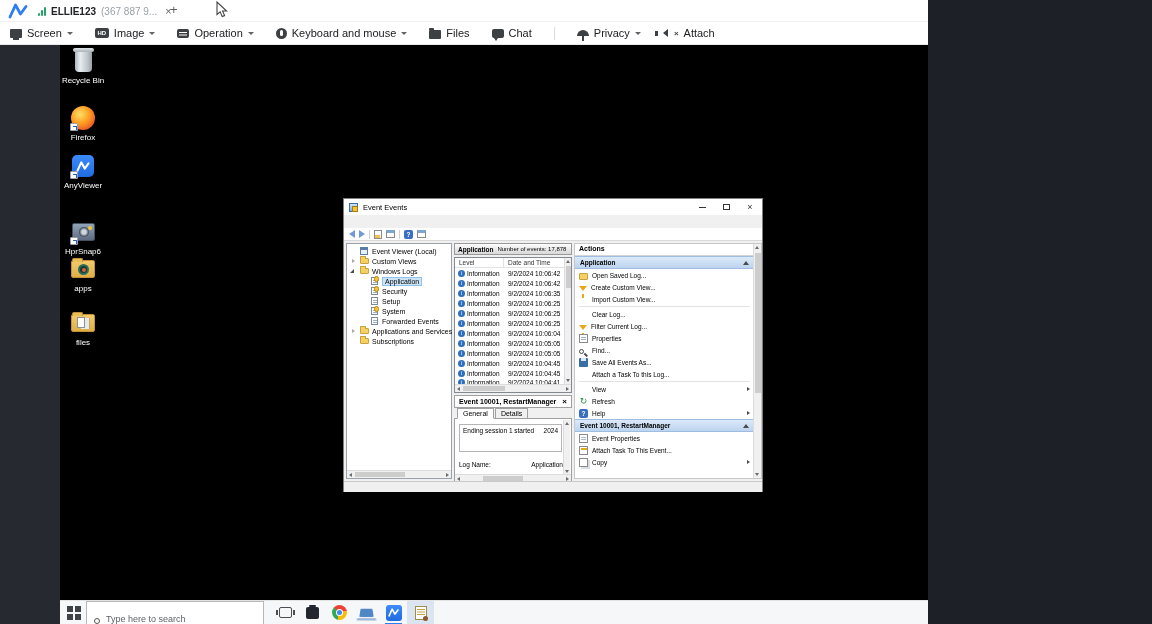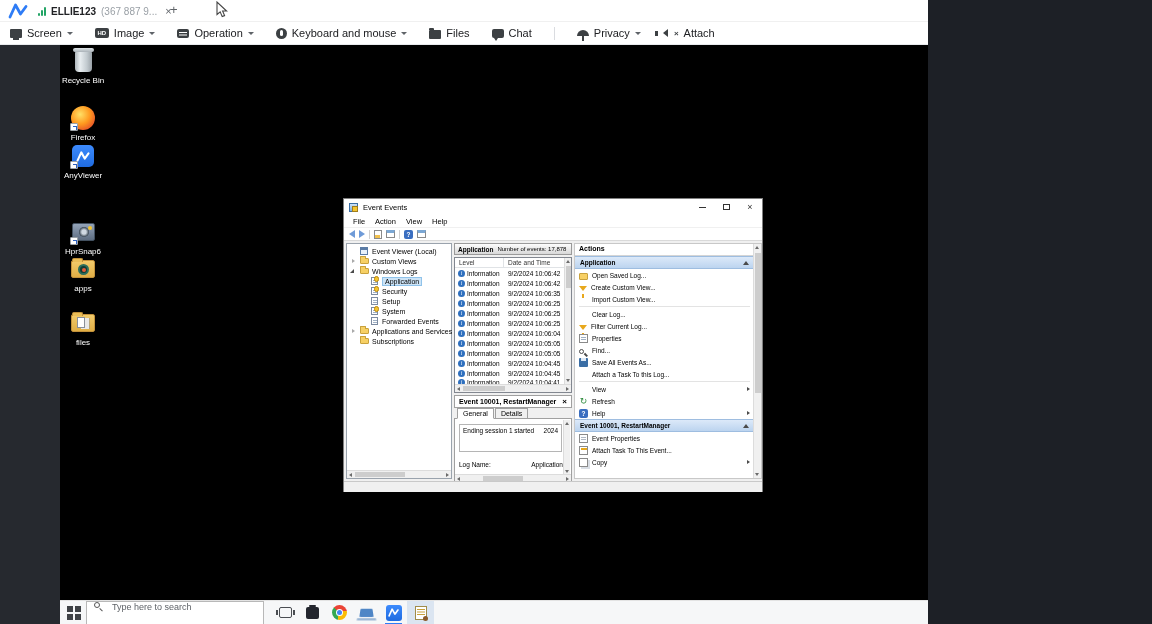--- a/index.html
+++ b/index.html
@@ -168,21 +168,21 @@
 .i-task{background:#fff;border:1px solid #8a8a8a}
 .i-task:after{content:"";position:absolute;left:1px;top:1px;width:6px;height:2px;background:#e8a81c}
 .i-copy{background:#fff;border:1px solid #8a8a8a;box-shadow:2px 2px 0 #d9dee5}
 #actvs{right:0;top:0;width:8px;height:100%;background:#f0f0f0;border-left:1px solid #dcdcdc;position:absolute}
 #evbottom{left:0;top:282px;width:418px;height:11px;background:#f0f0f0;border-top:1px solid #c9c9c9}
 
 
 #taskbar{left:0;top:555px;width:1027px;height:24px;background:#f6f7f8;border-top:1px solid #e3e3e3;display:flex;align-items:center}
 #startbtn{width:26px;height:24px;display:flex;align-items:center;justify-content:center}
 .winlogo{width:6px;height:6px;background:#3f4246;box-shadow:8px 0 0 #3f4246,0 8px 0 #3f4246,8px 8px 0 #3f4246;margin:-7px 7px 0 0}
-#searchbox{width:178px;height:24px;background:#fff;border:1px solid #b8b8b8;display:flex;align-items:flex-start;gap:12px;padding:0 7px}
+#searchbox{width:178px;height:24px;background:#fff;border:1px solid #b8b8b8;display:flex;align-items:flex-end;gap:6px;padding:0 7px}
 #searchbox .mag{width:6px;height:6px;border:1.4px solid #555;border-radius:50%;position:relative;flex:none}
 #searchbox .mag:after{content:"";position:absolute;left:5px;top:5px;width:4px;height:1.4px;background:#555;transform:rotate(45deg);transform-origin:0 0}
 #searchinput{border:none;outline:none;font-size:9px;color:#5f6368;width:130px;font-family:"Liberation Sans",sans-serif;background:transparent}
 #searchinput::placeholder{color:#5f6368}
 .tbcell{width:27px;height:24px;display:flex;align-items:center;justify-content:center;position:relative}
 .i-taskview{width:13px;height:11px;border:1.3px solid #4a4d52;border-radius:2px;position:relative}
 .i-taskview:before{content:"";position:absolute;left:-4px;top:2px;width:1.6px;height:5px;background:#4a4d52}
 .i-taskview:after{content:"";position:absolute;right:-4px;top:2px;width:1.6px;height:5px;background:#4a4d52}
 .i-store{width:13px;height:12px;background:#23262e;border-radius:2px;position:relative}
 .i-store:before{content:"";position:absolute;left:3px;top:-2px;width:7px;height:2px;background:#23262e;border-radius:1px}
@@ -315,21 +315,21 @@
         </span>
       <span class="dlabel">Recycle Bin</span>
     </div>
     <div class="dcell ab" style="top:60px">
       <span class="dico">
           <span class="ffx"></span>
           <span class="badge"></span>
         </span>
       <span class="dlabel">Firefox</span>
     </div>
-    <div class="dcell ab" style="top:98px">
+    <div class="dcell ab" style="top:108px">
       <span class="dico">
           <span class="avsq">
             <svg width="14" height="11" viewBox="0 0 20 16">
               <path d="M2 14 L7.5 2 L12.5 11 L18 3.5" stroke="#fff" stroke-width="3" fill="none" stroke-linecap="round" stroke-linejoin="round"></path>
             </svg>
           </span>
           <span class="badge"></span>
         </span>
       <span class="dlabel">AnyViewer</span>
     </div>
@@ -364,26 +364,20 @@
         <span style="flex:1"></span>
         <span class="evwc">
             <span class="minbar"></span>
           </span>
         <span class="evwc">
             <span class="maxsq"></span>
           </span>
         <span class="evwc">
             <span class="evx">×</span>
           </span>
-      </div>
-      <div id="evmenu" class="ab">
-        <span class="evm">File</span>
-        <span class="evm">Action</span>
-        <span class="evm">View</span>
-        <span class="evm">Help</span>
       </div>
       <div id="evtools" class="ab">
         <span class="tbback"></span>
         <span class="tbfwd"></span>
         <span class="tbsep"></span>
         <span class="tbdoc"></span>
         <span class="tbwin"></span>
         <span class="tbsep"></span>
         <span class="tbhelp">?</span>
         <span class="tbwin"></span>

